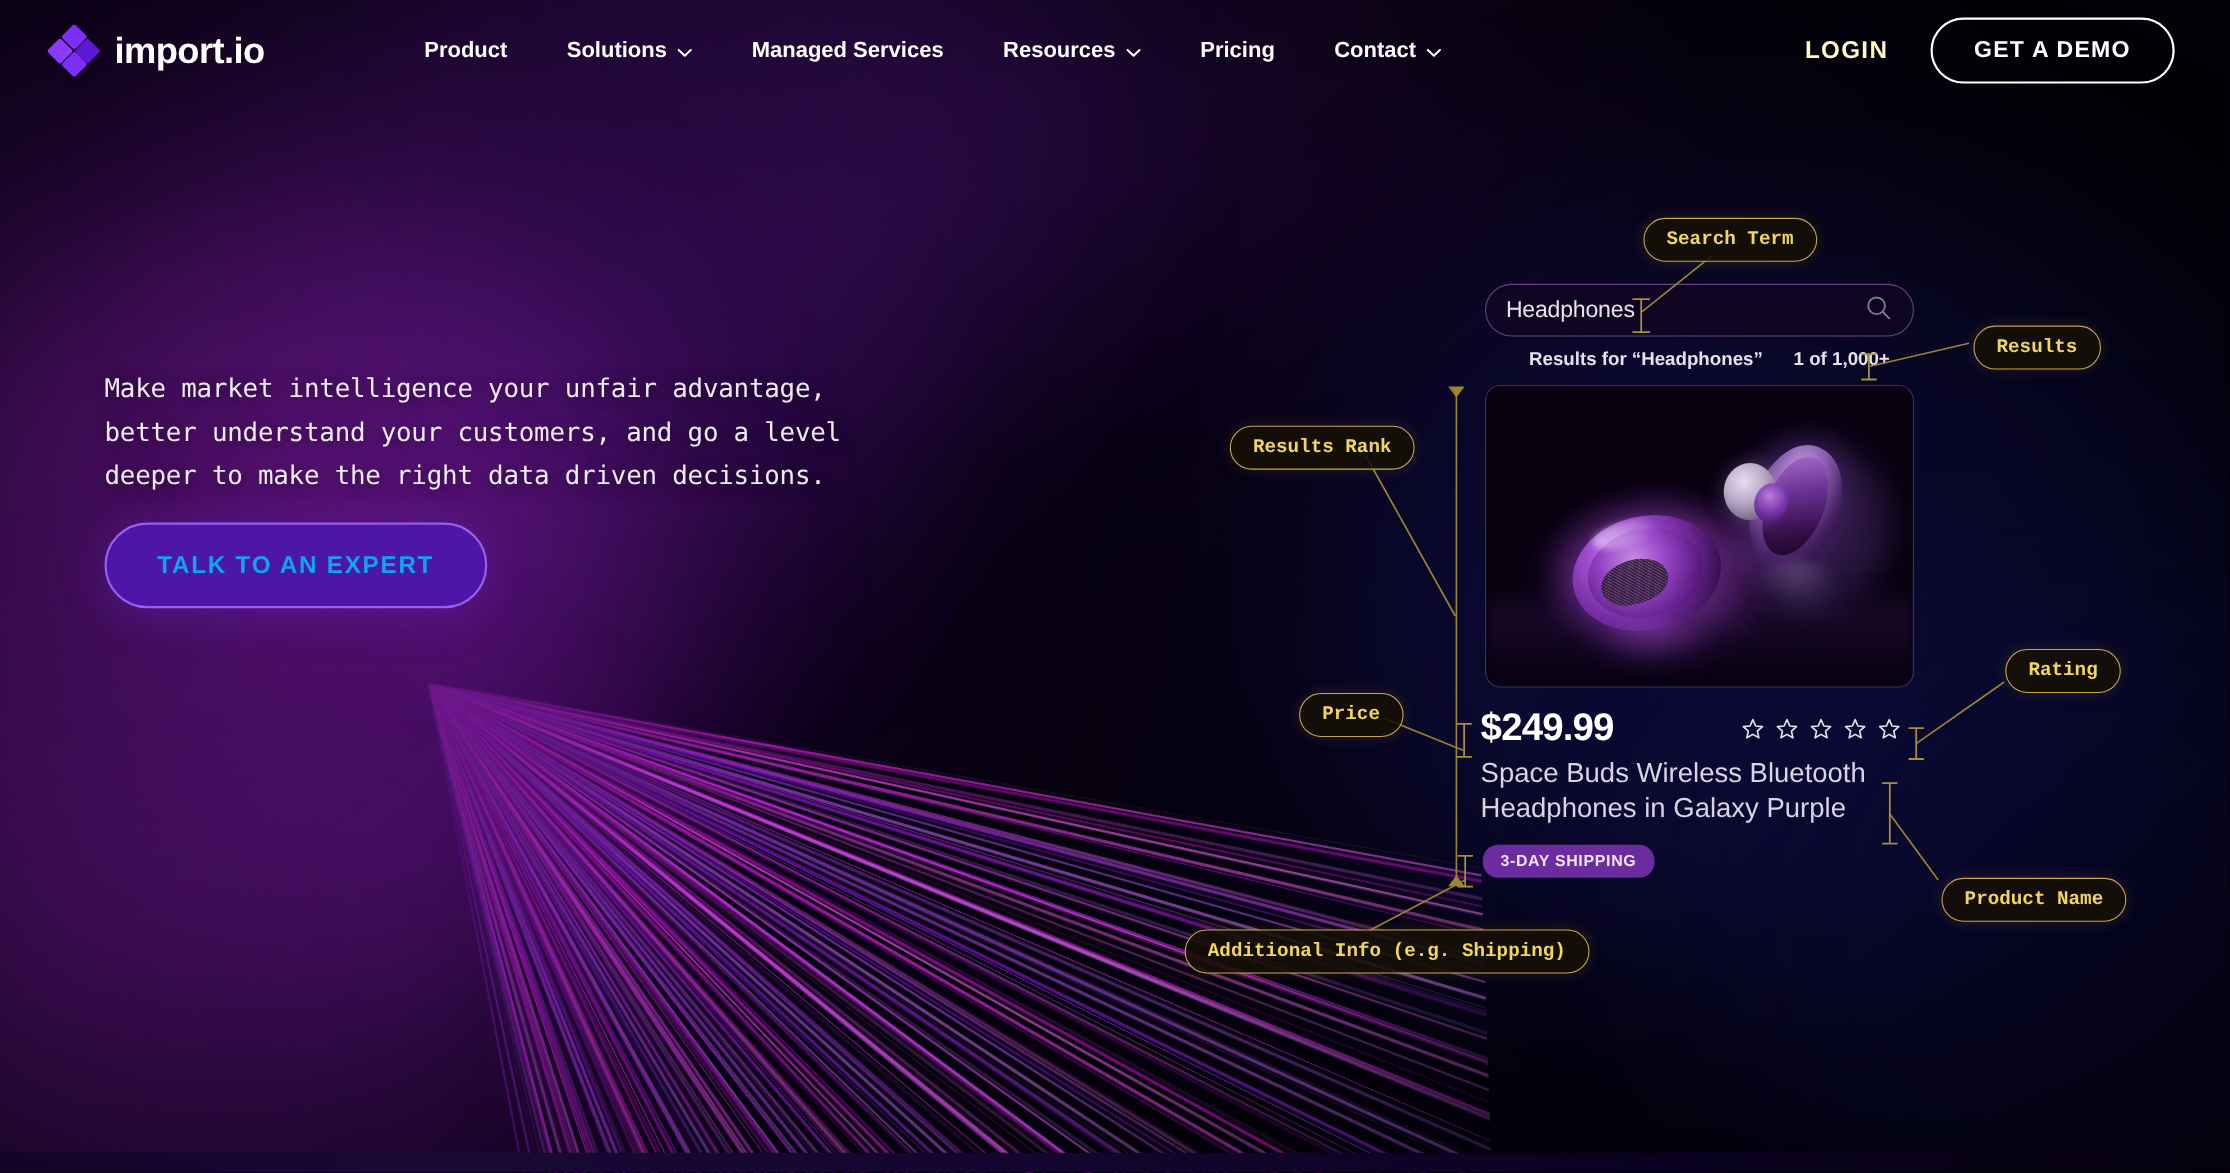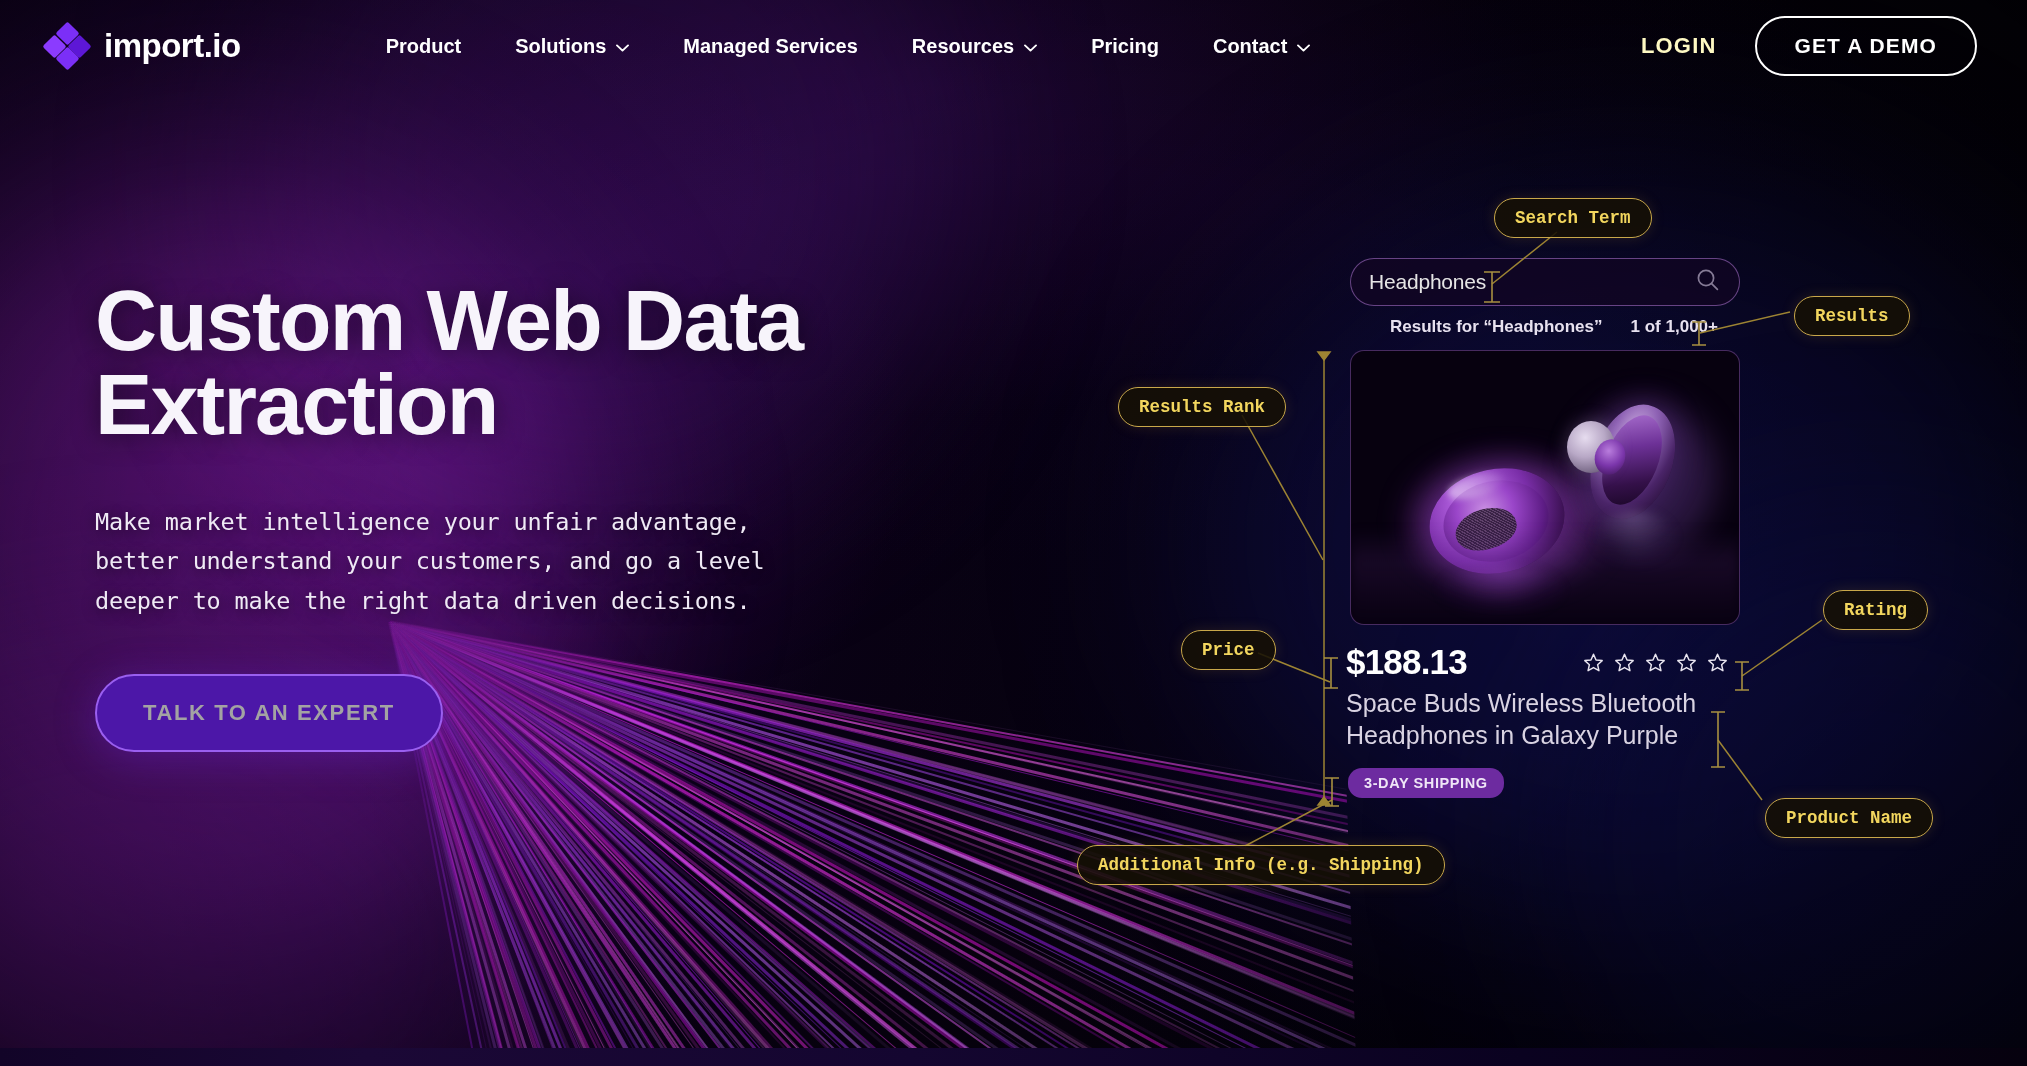--- a/index.html
+++ b/index.html
@@ -132,26 +132,26 @@
   }
   .hero p {
     margin-top:56px;
     color:#efeaf5; font-size:23.5px; line-height:1.69;
     font-family:"DejaVu Sans Mono", monospace;
     letter-spacing:-0.2px;
     max-width: 810px;
     text-shadow: 0 2px 14px rgba(0,0,0,0.6);
   }
   .cta {
-    margin-top:52px;
+    margin-top:22px;
     display:inline-block;
     background:#4c17a8;
     border:2px solid #9a5ff0;
     border-radius:44px;
-    color:#a3a3a3;
+    color:#0ea5e9;
     font-size:22px; font-weight:700; letter-spacing:1.6px;
     padding:24px 46px;
     cursor:pointer;
     font-family:"Liberation Sans", sans-serif;
     box-shadow: 0 6px 40px rgba(110,40,220,0.35);
   }
 
   
   .mock { position:absolute; left:1330px; top:190px; width:700px; height:740px; z-index:25; }
 
@@ -458,24 +458,20 @@
       </div>
     </div>
 
     <div class="nav-right">
       <div class="login">LOGIN</div>
       <button class="demo-btn">GET A DEMO</button>
     </div>
   </nav>
 
   <div class="hero">
-    <h1>
-      <span>Custom Web Data</span><br>
-      <span>Extraction</span>
-    </h1>
     <p>
       <span>Make market intelligence your unfair advantage,</span><br>
       <span>better understand your customers, and go a level</span><br>
       <span>deeper to make the right data driven decisions.</span>
     </p>
     <button class="cta">TALK TO AN EXPERT</button>
   </div>
 
   <div class="mock">
 
@@ -528,21 +524,21 @@
              background:radial-gradient(ellipse at 50% 10%, rgba(150,70,195,0.40) 0%, rgba(80,30,120,0.10) 55%, rgba(0,0,0,0) 85%);
              filter:blur(5px);"></div>
         <div class="eb" style="left:240px; top:160px; width:86px; height:54px;
              background:radial-gradient(ellipse at 50% 10%, rgba(180,160,210,0.28) 0%, rgba(70,50,110,0.08) 60%, rgba(0,0,0,0) 90%);
              filter:blur(5px);"></div>
         <div class="refl"></div>
       </div>
     </div>
 
     <div class="price-row">
-      <span class="price">$188.13</span>
+      <span class="price">$249.99</span>
       <span class="stars">
         <svg class="star" viewBox="0 0 24 24">
             <path d="M12 2.6 L14.9 9.1 L21.9 9.8 L16.7 14.5 L18.2 21.4 L12 17.8 L5.8 21.4 L7.3 14.5 L2.1 9.8 L9.1 9.1 Z" fill="none" stroke="#e8e4ef" stroke-width="1.7" stroke-linejoin="round"></path>
           </svg>
         <svg class="star" viewBox="0 0 24 24">
             <path d="M12 2.6 L14.9 9.1 L21.9 9.8 L16.7 14.5 L18.2 21.4 L12 17.8 L5.8 21.4 L7.3 14.5 L2.1 9.8 L9.1 9.1 Z" fill="none" stroke="#e8e4ef" stroke-width="1.7" stroke-linejoin="round"></path>
           </svg>
         <svg class="star" viewBox="0 0 24 24">
             <path d="M12 2.6 L14.9 9.1 L21.9 9.8 L16.7 14.5 L18.2 21.4 L12 17.8 L5.8 21.4 L7.3 14.5 L2.1 9.8 L9.1 9.1 Z" fill="none" stroke="#e8e4ef" stroke-width="1.7" stroke-linejoin="round"></path>
           </svg>

